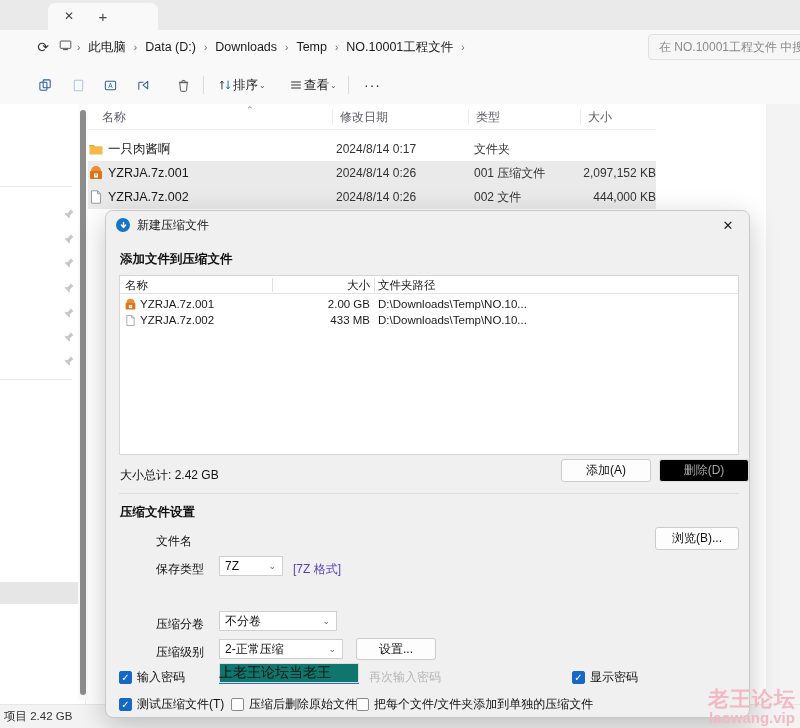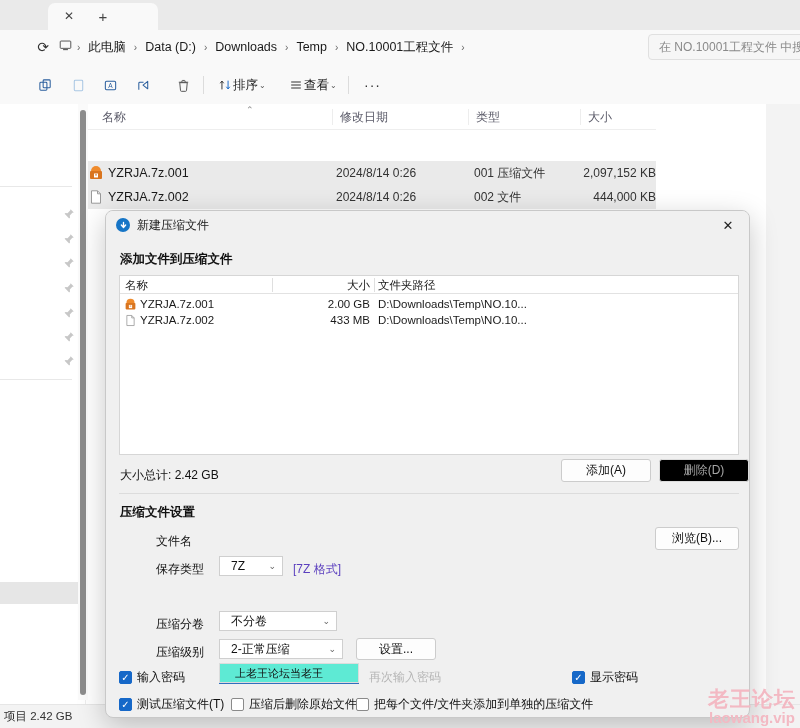--- a/index.html
+++ b/index.html
@@ -161,31 +161,31 @@
   .hr { position:absolute; left:13px; width:620px; height:1px; background:#dcdcdc; }
 
   .lbl { position:absolute; font-size:12px; color:#111;margin-left:36px; }
   .txtin {
     position:absolute; background:#ffffff; border:1px solid #cfcfcf;
     font-size:12px; color:#111; display:flex; align-items:center; padding-left:5px;
     font-family:inherit; white-space:nowrap; overflow:hidden;
   }
   .combo {
     position:absolute; background:#ffffff; border:1px solid #cfcfcf;
-    font-size:12px; color:#111; display:flex; align-items:center; padding-left:11px;
+    font-size:12px; color:#111; display:flex; align-items:center; padding-left:5px;
     font-family:inherit;
   }
   .combo .cv { flex:1; }
   .combo .ca { font-size:9px; color:#666; padding-right:6px; }
 
   .link { position:absolute; font-size:12px; color:#5b3fbe; }
 
   .pwd-in {
-    position:absolute; background:#5eead4; border:none; border-bottom:1.6px solid #2f6fbf;
-    font-size:11px; color:#111; display:flex; align-items:center; padding-left:16px;
+    position:absolute; background:#0f766e; border:none; border-bottom:1.6px solid #2f6fbf;
+    font-size:14px; color:#111; display:flex; align-items:center; padding-left:0;
     box-shadow: 0 0 0 1px #dcdcdc inset;
   }
   .pwd-ghost { position:absolute; font-size:12px; color:#b5b5b5; }
 
   .cb { position:absolute; display:flex; align-items:center; gap:5px; font-size:12px; color:#111; }
   .cbx { width:13px; height:13px; border:1px solid #8a8a8a; border-radius:2px; background:#fff;
          display:flex; align-items:center; justify-content:center; flex:none; }
   .cbx.on { background:#1668c8; border-color:#1668c8; }
   .cbx.on::after { content:"✓"; color:#fff; font-size:10px; line-height:1; }
 
@@ -326,20 +326,32 @@
       <div class="fl-th" style="left:14px">名称</div>
       <div class="sortcaret">⌃</div>
       <div class="th-div" style="left:246px"></div>
       <div class="fl-th" style="left:252px">修改日期</div>
       <div class="th-div" style="left:382px"></div>
       <div class="fl-th" style="left:388px">类型</div>
       <div class="th-div" style="left:494px"></div>
       <div class="fl-th" style="left:500px">大小</div>
     </div>
 
+    <div class="fl-row" style="top:33px">
+      <div class="fl-ico">
+        <svg width="16" height="16" viewBox="0 0 16 16">
+              <path d="M1.5 4 h4.3 l1.2 1.3 h7.5 v7.4 a.7 .7 0 0 1-.7 .7 H2.2 a.7 .7 0 0 1-.7-.7 z" fill="#f7b84b"></path>
+              <path d="M1.5 4 h4.3 l1.2 1.3 H1.5 z" fill="#e8a733"></path>
+            </svg>
+      </div>
+      <div class="fl-name">一只肉酱啊</div>
+      <div class="fl-date">2024/8/14 0:17</div>
+      <div class="fl-type">文件夹</div>
+      <div class="fl-size"></div>
+    </div>
 
     <div class="fl-row sel" style="top:57px">
       <div class="fl-ico">
         <svg width="16" height="16" viewBox="0 0 16 16">
               <rect x="2" y="6" width="12" height="8" rx="1" fill="#d9751f"></rect>
               <path d="M3 6 a5 5 0 0 1 10 0 z" fill="#ef8b2c"></path>
               <rect x="6" y="8.5" width="4" height="4" fill="#fff"></rect>
               <rect x="7" y="9.4" width="2" height="1" fill="#d9751f"></rect>
             </svg>
       </div>

